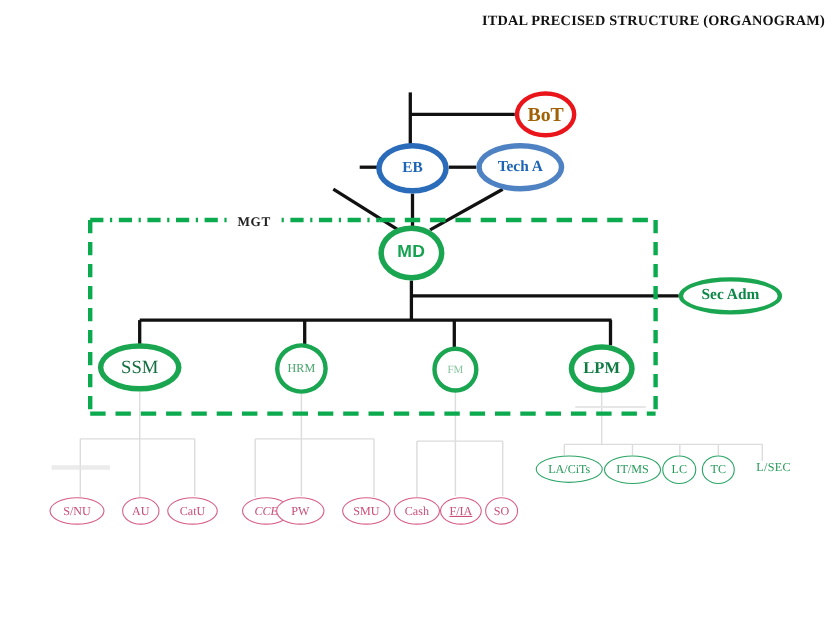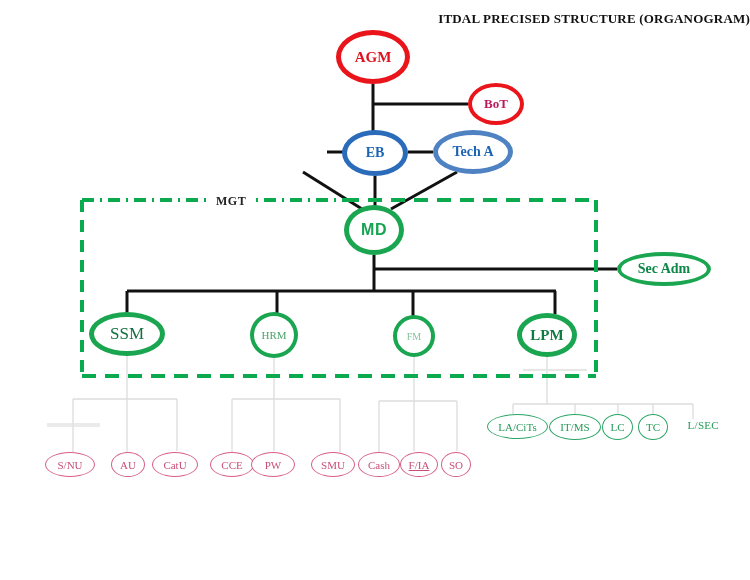--- a/index.html
+++ b/index.html
@@ -82,22 +82,21 @@
       <path d="M596 200 V376" stroke-dasharray="12 8"></path>
       <path d="M82 376 H596" stroke-dasharray="14 9"></path>
       <path d="M82 200 V376" stroke-dasharray="12 8"></path>
     </g>
   </svg>
 
   <div id="title">ITDAL PRECISED STRUCTURE (ORGANOGRAM)</div>
 
   <div id="mgt-label">MGT</div>
 
-  <div class="n" style="left:336px;top:30px;width:74px;height:54px;border:5px solid #e9151b;color:#dd1420;font-size:15px;">AGM</div>
-  <div class="n" style="left:468px;top:83px;width:56px;height:42px;border:4px solid #e9151b;color:#be185d;font-size:13px;font-family:Liberation Serif, serif;">BoT</div>
+  <div class="n" style="left:468px;top:83px;width:56px;height:42px;border:4px solid #e9151b;color:#a16207;font-size:18px;font-family:Liberation Serif, serif;">BoT</div>
 
   <div class="n" style="left:342px;top:130px;width:66px;height:46px;border:5px solid #2a6cba;color:#1d64b5;font-size:14px;">EB</div>
   <div class="n" style="left:433px;top:130px;width:80px;height:44px;border:5px solid #4f82c2;color:#1d64b5;font-size:14px;">Tech A</div>
 
   <div class="n" id="md-node" style="left:344px;top:205px;width:60px;height:50px;border:5px solid #1aa550;color:#16a351;font-size:16px;">MD</div>
   <div class="n" style="left:617px;top:252px;width:94px;height:34px;border:4px solid #1aa550;color:#0d8747;font-size:14px;">Sec Adm</div>
 
   <div class="n light" style="left:89px;top:312px;width:76px;height:44px;border:5px solid #1aa550;color:#156f40;font-size:17px;">SSM</div>
   <div class="n light" style="left:250px;top:312px;width:48px;height:46px;border:4px solid #1aa550;color:#4aa36c;font-size:11px;">HRM</div>
   <div class="n light" style="left:393px;top:315px;width:42px;height:42px;border:4px solid #1aa550;color:#85c49d;font-size:10px;">FM</div>
@@ -105,20 +104,20 @@
 
   <div class="n light" style="left:487px;top:414px;width:61px;height:25px;border:1.5px solid #2ba566;color:#259a58;font-size:11px;">LA/CiTs</div>
   <div class="n light" style="left:549px;top:414px;width:52px;height:26px;border:1.5px solid #2ba566;color:#259a58;font-size:11px;">IT/MS</div>
   <div class="n light" style="left:602px;top:414px;width:31px;height:26px;border:1.5px solid #2ba566;color:#259a58;font-size:11px;">LC</div>
   <div class="n light" style="left:638px;top:414px;width:30px;height:26px;border:1.5px solid #2ba566;color:#259a58;font-size:11px;">TC</div>
   <div id="lsec-text">L/SEC</div>
 
   <div class="n light" style="left:45px;top:452px;width:50px;height:25px;border:1.5px solid #d75f87;color:#c94f78;font-size:11px;">S/NU</div>
   <div class="n light" style="left:111px;top:452px;width:34px;height:25px;border:1.5px solid #d75f87;color:#c94f78;font-size:11px;">AU</div>
   <div class="n light" style="left:152px;top:452px;width:46px;height:25px;border:1.5px solid #d75f87;color:#c94f78;font-size:11px;">CatU</div>
-  <div class="n light" style="left:210px;top:452px;width:44px;height:25px;border:1.5px solid #d75f87;color:#c94f78;font-size:11px;">CCE</div>
+  <div class="n light" style="left:220px;top:452px;width:44px;height:25px;border:1.5px solid #d75f87;color:#c94f78;font-size:11px;font-style:italic;">CCE</div>
   <div class="n light" style="left:251px;top:452px;width:44px;height:25px;border:1.5px solid #d75f87;color:#c94f78;font-size:11px;">PW</div>
   <div class="n light" style="left:311px;top:452px;width:44px;height:25px;border:1.5px solid #d75f87;color:#c94f78;font-size:11px;">SMU</div>
   <div class="n light" style="left:358px;top:452px;width:42px;height:25px;border:1.5px solid #d75f87;color:#c94f78;font-size:11px;">Cash</div>
   <div class="n light" style="left:400px;top:452px;width:38px;height:25px;border:1.5px solid #d75f87;color:#c94f78;font-size:11px;text-decoration:underline;">F/IA</div>
   <div class="n light" style="left:441px;top:452px;width:30px;height:25px;border:1.5px solid #d75f87;color:#c94f78;font-size:11px;">SO</div>
 
 </div>
 
 </body></html>

